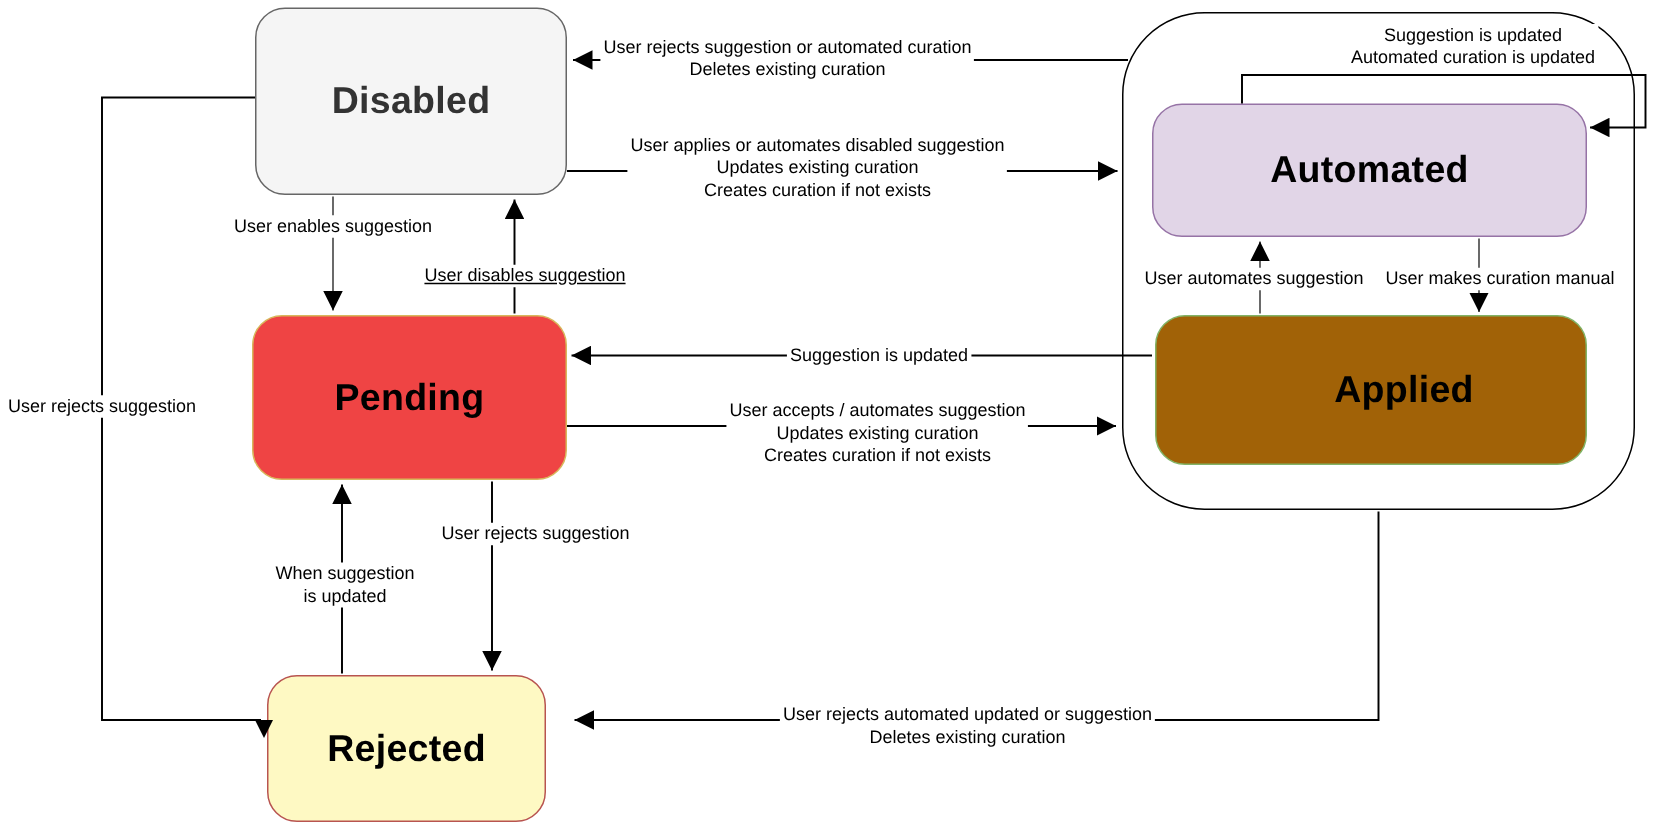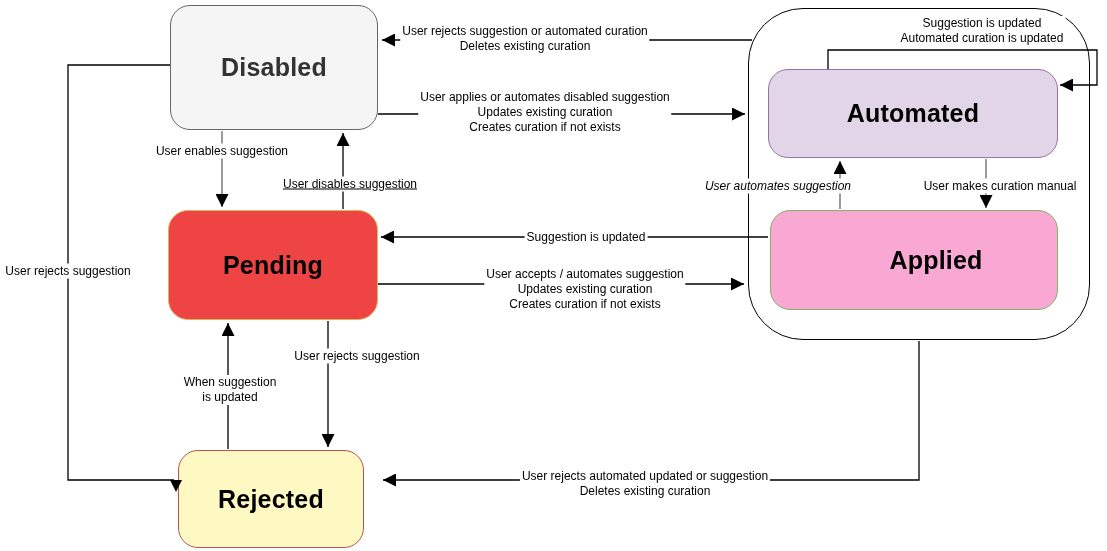--- a/index.html
+++ b/index.html
@@ -13,21 +13,21 @@
 
   .state {
     position:absolute; display:flex; align-items:center; justify-content:center;
     border:1px solid #f97316; border-radius:20px;
     font-weight:bold; font-size:25px; color:#000000; letter-spacing:0.2px;
   }
   .state-disabled  { left:170px; top:5px;   width:208px; height:125px; background:#f5f5f5; border-color:#666666; color:#333333; }
   .state-pending   { left:168px; top:210px; width:210px; height:110px; background:#ef4444; border-color:#d8b75c; }
   .state-rejected  { left:178px; top:450px; width:186px; height:98px;  background:#fef9c3; border-color:#b85450; }
   .state-automated { left:768px; top:69px;  width:290px; height:89px;  background:#e1d5e7; border-color:#9673a6; }
-  .state-applied   { left:770px; top:210px; width:288px; height:100px; background:#f9a8d4; border-color:#82b366;padding-left:44px; }
+  .state-applied   { left:770px; top:210px; width:288px; height:100px; background:#a16207; border-color:#82b366;padding-left:44px; }
 
   #edges-svg { position:absolute; left:0; top:0; pointer-events:none; }
   .edge  { fill:none; stroke:#000000; stroke-width:1.3px; }
   .edge-gray { stroke:#666666; }
 
   .lbl {
     position:absolute; transform:translate(-50%,-50%);
     text-align:center; font-size:12px; line-height:15px; color:#000000;
     background:#ffffff; padding:0 2px; white-space:nowrap;
   }
@@ -100,21 +100,21 @@
   <div class="lbl" style="left:586px; top:237px;">
     <span>Suggestion is updated</span>
   </div>
 
   <div class="lbl" style="left:585px; top:289px;">
     <span>User accepts / automates suggestion</span>
     <span>Updates existing curation</span>
     <span>Creates curation if not exists</span>
   </div>
 
-  <div class="lbl" style="left:778px; top:186px;font-style:italic;">
+  <div class="lbl" style="left:836px; top:186px;">
     <span>User automates suggestion</span>
   </div>
 
   <div class="lbl" style="left:1000px; top:186px;">
     <span>User makes curation manual</span>
   </div>
 
   <div class="lbl" style="left:982px; top:31px;">
     <span>Suggestion is updated</span>
     <span>Automated curation is updated</span>

